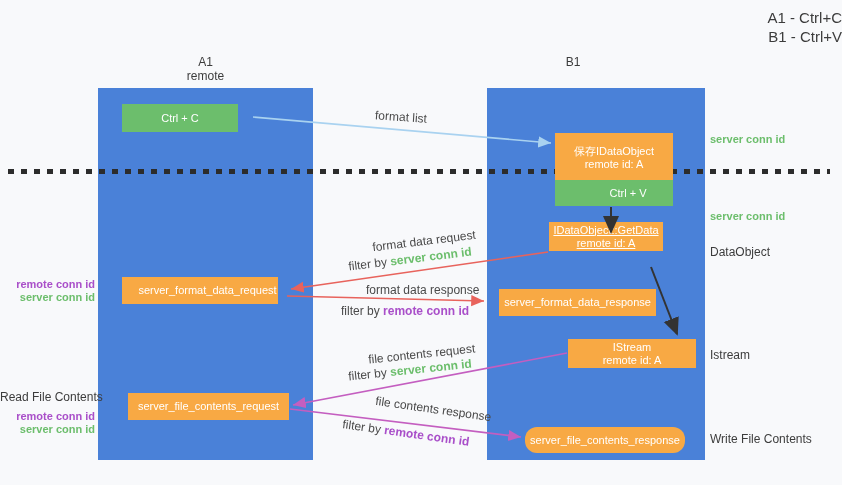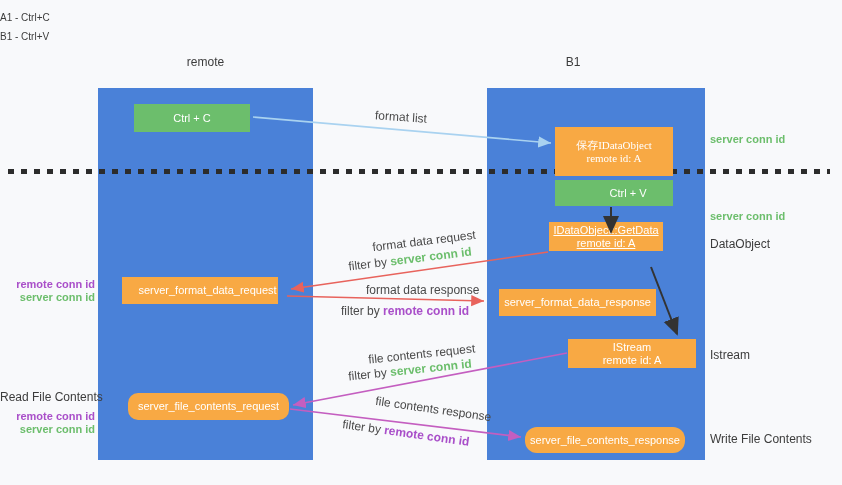--- a/index.html
+++ b/index.html
@@ -8,21 +8,21 @@
     background:#f8f9fb;
     font-family:"Liberation Sans", sans-serif;
     position:relative;
     overflow:hidden;
     color:#3c3c3c;
   }
   .stage{position:absolute;left:0;top:0;width:842px;height:485px;}
 
   .title{
     position:absolute;left:0;right:0;top:8px;
-    text-align:left;font-size:10px;line-height:19px;color:#3c3c3c;
+    text-align:right;font-size:15px;line-height:19px;color:#3c3c3c;
   }
 
   .col-header{
     position:absolute;top:55px;text-align:center;
     font-size:12px;line-height:14px;color:#3c3c3c;
   }
   .col-header.a1{left:98px;width:215px;}
   .col-header.b1{left:464px;width:218px;}
 
   .column{
@@ -39,40 +39,40 @@
 
   .box{
     position:absolute;display:flex;flex-direction:column;
     align-items:center;justify-content:center;
     color:#ffffff;text-align:center;font-size:11px;line-height:13px;
     box-sizing:border-box;
   }
   .box.green{background:#6cbe6c;}
   .box.orange{background:#f8a944;}
 
-  .b-ctrlc{left:134px;top:104px;width:116px;height:28px;}
-  .b-save{left:555px;top:127px;width:118px;height:49px;font-family:Liberation Serif, serif;}
+  .b-ctrlc{left:122px;top:104px;width:116px;height:28px;}
+  .b-save{left:555px;top:133px;width:118px;height:49px;}
   .b-ctrlv{left:555px;top:180px;width:118px;height:26px;padding-left:28px;}
   .b-getdata{left:549px;top:222px;width:114px;height:29px;text-decoration:underline;}
   .b-fmtreq{left:122px;top:277px;width:156px;height:27px;padding-left:15px;}
   .b-fmtresp{left:499px;top:289px;width:157px;height:27px;}
   .b-istream{left:568px;top:339px;width:128px;height:29px;}
-  .b-filereq{left:128px;top:393px;width:161px;height:27px;border-radius:10px;}
+  .b-filereq{left:128px;top:393px;width:161px;height:27px;}
   .b-fileresp{left:525px;top:427px;width:160px;height:26px;border-radius:12px;}
 
   .lbl{position:absolute;white-space:nowrap;font-size:12px;color:#3c3c3c;}
   .green-t{color:#6cbe6c;font-weight:bold;}
   .purple-t{color:#a94fc9;font-weight:bold;}
 
   .side-left{left:0;width:95px;text-align:right;}
   .side-right{left:710px;}
 
   .l-srv-r1{top:133px;font-size:11px;}
   .l-srv-r2{top:210px;font-size:11px;}
-  .l-dataobject{top:237px;text-align:center;}
+  .l-dataobject{top:245px;text-align:center;}
   .l-istream{top:348px;}
   .l-write{top:432px;}
 
   .l-remote-1{top:278px;font-size:11px;}
   .l-server-1{top:291px;font-size:11px;}
   .l-read{top:390px;}
   .l-remote-2{top:410px;font-size:11px;}
   .l-server-2{top:423px;font-size:11px;}
 
   .mid{color:#4a4a4a;}
@@ -92,20 +92,21 @@
 <body>
 
 <div class="stage">
 
   <div class="title">
     <div>A1 - Ctrl+C</div>
     <div>B1 - Ctrl+V</div>
   </div>
 
   <div class="col-header a1">
+    <div>A1</div>
     <div>remote</div>
   </div>
   <div class="col-header b1">
     <div>B1</div>
   </div>
 
   <div class="column a1"></div>
   <div class="column b1"></div>
 
   <div class="divider"></div>

